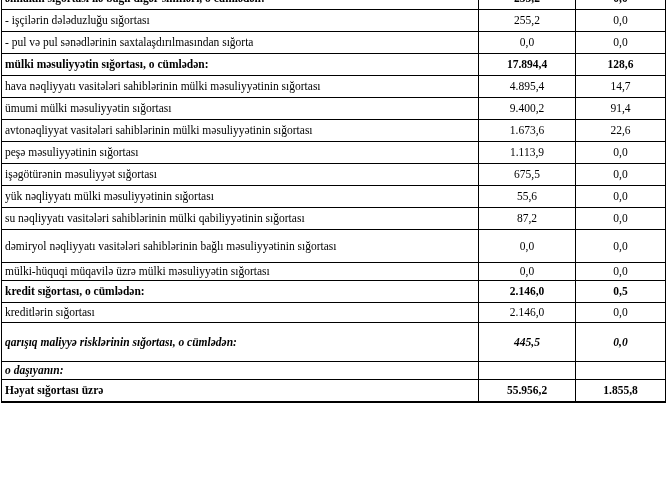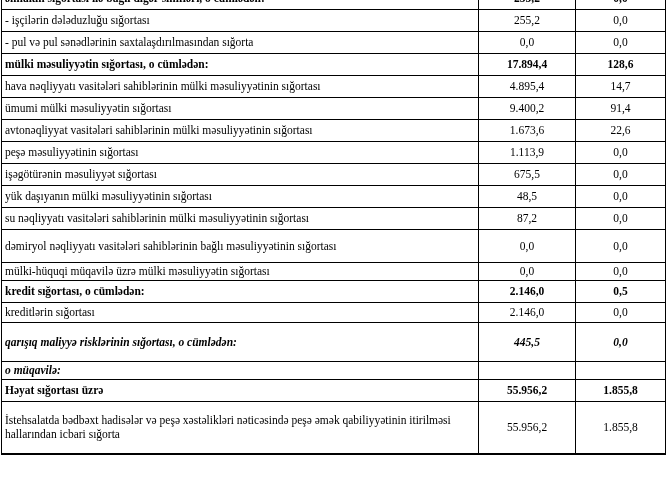--- a/index.html
+++ b/index.html
@@ -94,26 +94,26 @@
     <td class="label ind-2">peşə məsuliyyətinin sığortası</td>
     <td class="num">1.113,9</td>
     <td class="num">0,0</td>
   </tr>
         <tr style="height: 22px;">
     <td class="label ind-2">işəgötürənin məsuliyyət sığortası</td>
     <td class="num">675,5</td>
     <td class="num">0,0</td>
   </tr>
         <tr style="height: 22px;">
-    <td class="label ind-2">yük daşıyanın mülki məsuliyyətinin sığortası</td>
-    <td class="num">48,5</td>
+    <td class="label ind-2">yük nəqliyyatı mülki məsuliyyətinin sığortası</td>
+    <td class="num">55,6</td>
     <td class="num">0,0</td>
   </tr>
         <tr style="height: 22px;">
-    <td class="label ind-2">su nəqliyyatı vasitələri sahiblərinin mülki məsuliyyətinin sığortası</td>
+    <td class="label ind-2">su nəqliyyatı vasitələri sahiblərinin mülki qabiliyyətinin sığortası</td>
     <td class="num">87,2</td>
     <td class="num">0,0</td>
   </tr>
         <tr style="height: 33px;">
     <td class="label ind-2">dəmiryol nəqliyyatı vasitələri sahiblərinin bağlı məsuliyyətinin sığortası</td>
     <td class="num">0,0</td>
     <td class="num">0,0</td>
   </tr>
         <tr style="height: 18px;">
     <td class="label ind-2">mülki-hüquqi müqavilə üzrə mülki məsuliyyətin sığortası</td>
@@ -129,29 +129,24 @@
     <td class="label ind-2">kreditlərin sığortası</td>
     <td class="num">2.146,0</td>
     <td class="num">0,0</td>
   </tr>
         <tr class="bold" style="height: 39px; font-style: italic;">
     <td class="label">qarışıq maliyyə risklərinin sığortası,  o cümlədən:</td>
     <td class="num">445,5</td>
     <td class="num">0,0</td>
   </tr>
         <tr class="bold italic" style="height: 18px;">
-    <td class="label">o müqavilə:</td>
+    <td class="label">o daşıyanın:</td>
     <td class="num"></td>
     <td class="num"></td>
   </tr>
         <tr class="bold" style="height: 22px;">
     <td class="label">Həyat sığortası üzrə</td>
     <td class="num">55.956,2</td>
     <td class="num">1.855,8</td>
   </tr>
-        <tr style="height: 52px;">
-    <td class="label">İstehsalatda bədbəxt hadisələr və peşə xəstəlikləri nəticəsində peşə əmək qabiliyyətinin itirilməsi hallarından icbari sığorta</td>
-    <td class="num">55.956,2</td>
-    <td class="num">1.855,8</td>
-  </tr>
       </tbody>
   </table>
 </div>
 
 </body></html>

